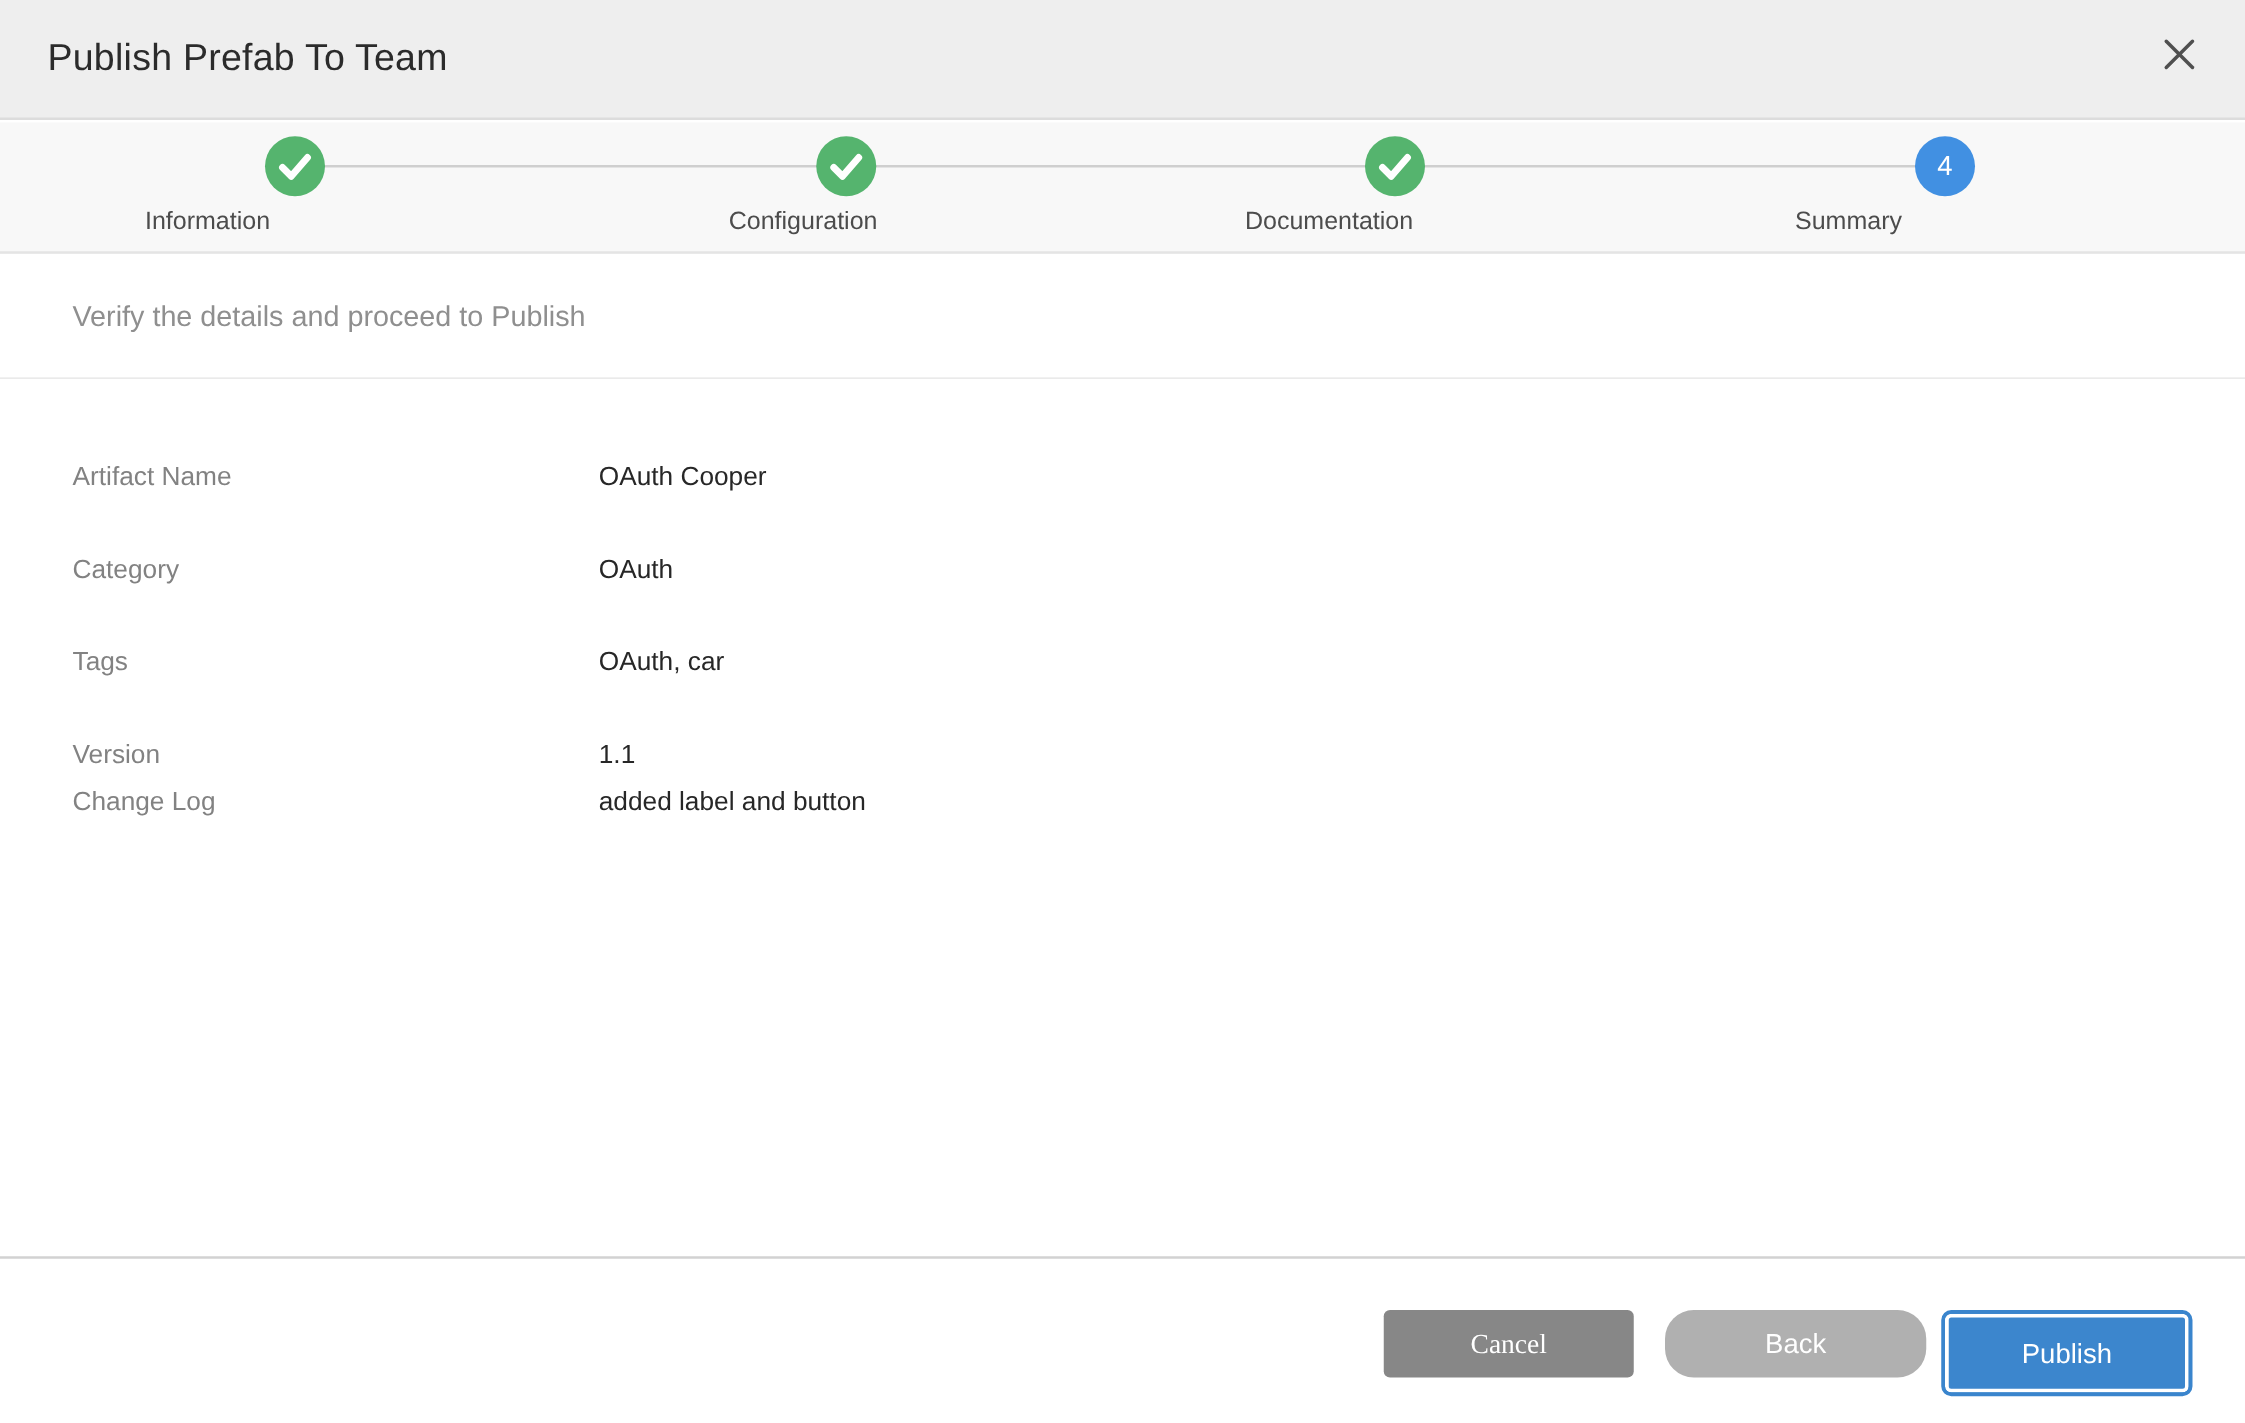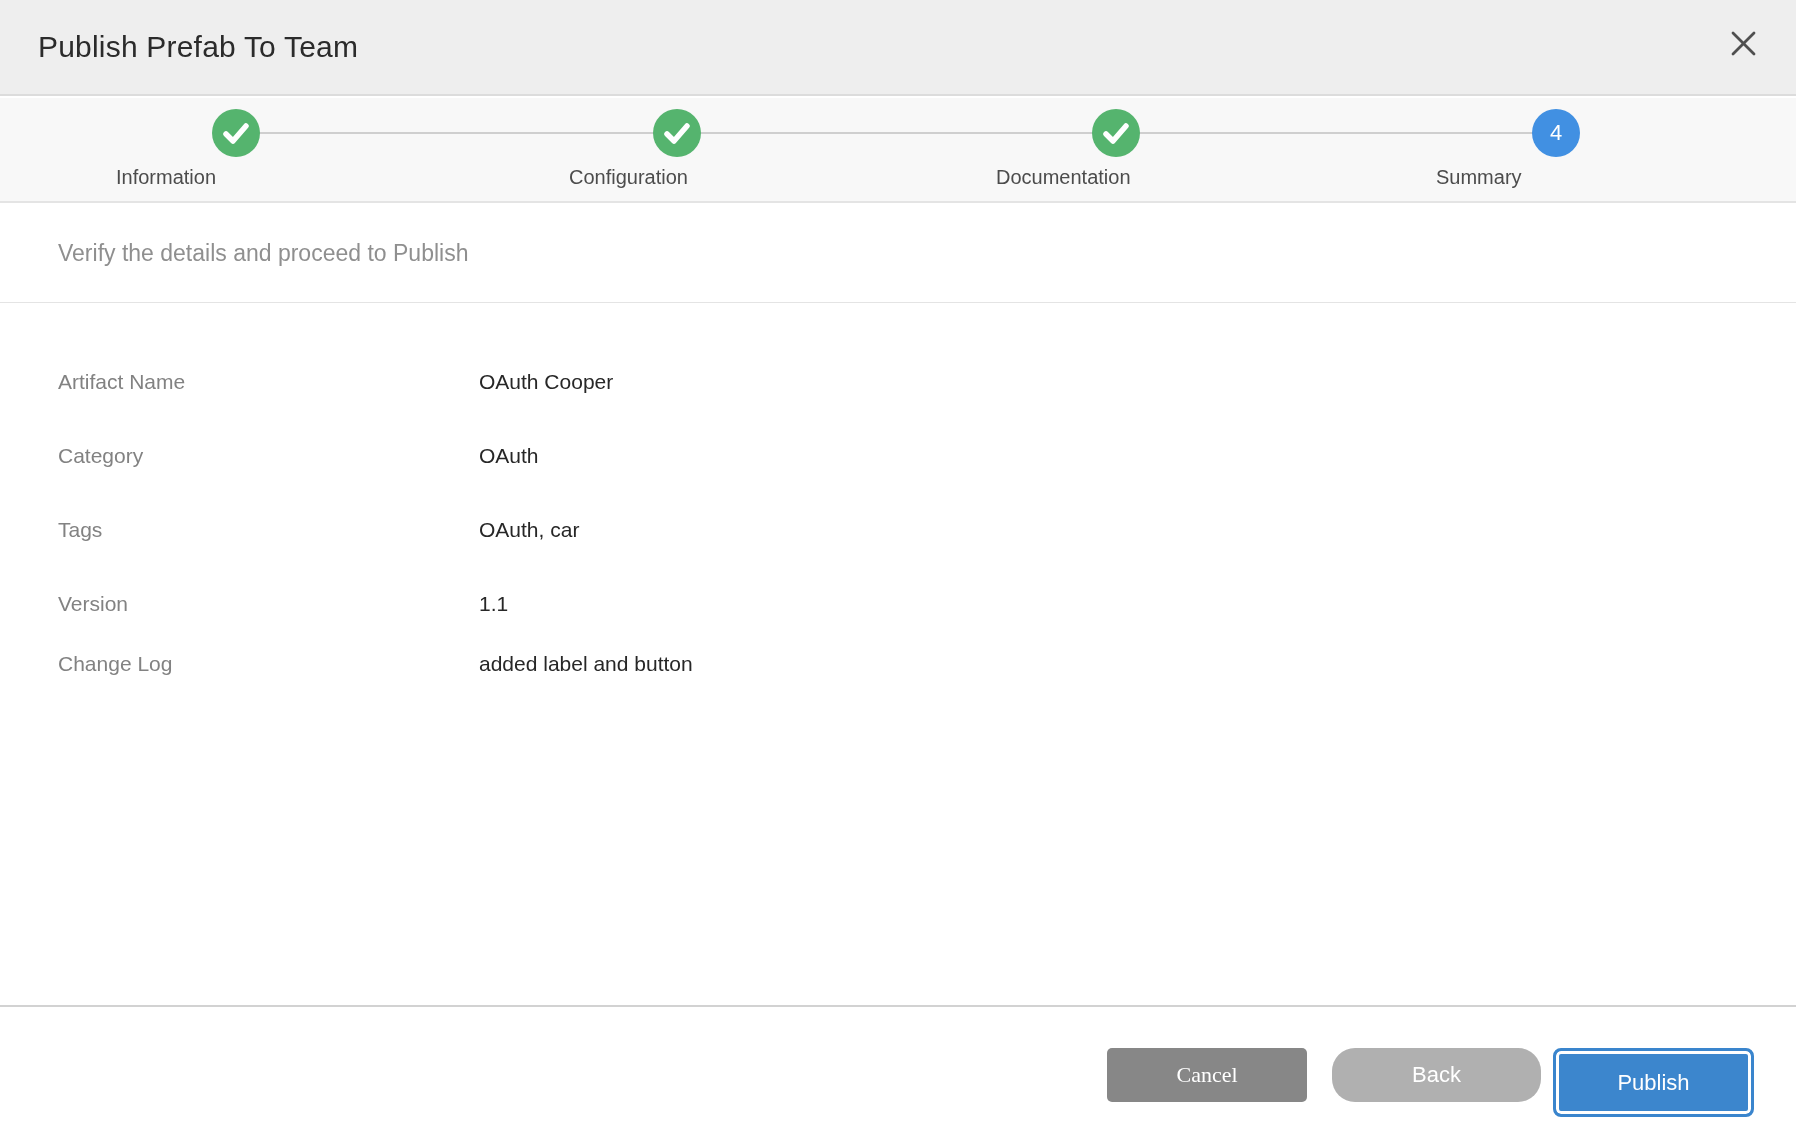--- a/index.html
+++ b/index.html
@@ -35,32 +35,32 @@
     display:flex;align-items:center;justify-content:center;cursor:pointer;
   }
   .step-circle.done{background:#55b46e;}
   .step-circle.active{background:#4190e2;}
   .step-number{color:#ffffff;font-size:22px;font-weight:400;}
   .step-label{
     position:absolute;top:68px;width:240px;text-align:left;
     font-size:20px;color:#4c4c4c;
   }
   .sc1{left:212px;} .sc2{left:653px;} .sc3{left:1092px;} .sc4{left:1532px;}
-  .sl1{left:116px;} .sl2{left:569px;} .sl3{left:996px;} .sl4{left:1436px;}
+  .sl1{left:116px;} .sl2{left:583px;} .sl3{left:996px;} .sl4{left:1436px;}
   
   .subheader{
     position:absolute;left:0;top:205px;width:1796px;height:98px;
     display:flex;align-items:center;border-bottom:1px solid #e4e4e4;background:#ffffff;
   }
   .subheader span{margin-left:58px;font-size:23px;color:#8f8f8f;}
   
   .field-row{position:absolute;left:0;width:1534px;height:28px;}
   .field-label{position:absolute;left:58px;top:0;font-size:21px;color:#828282;}
   .field-value{position:absolute;left:479px;top:0;font-size:21px;color:#272727;}
-  .fr0{top:370px;} .fr1{top:444px;} .fr2{top:518px;} .fr3{top:592px;} .fr4{top:652px;}
+  .fr0{top:370px;} .fr1{top:444px;} .fr2{top:518px;} .fr3{top:592px;} .fr4{top:630px;}
   
   .footer-divider{position:absolute;left:0;top:1005px;width:1796px;height:2px;background:#d2d2d2;}
   .btn{
     position:absolute;top:1048px;height:54px;border:none;border-radius:5px;
     color:#ffffff;font-size:22px;font-weight:500;cursor:pointer;
     font-family:"Liberation Sans","DejaVu Sans",sans-serif;
     display:flex;align-items:center;justify-content:center;padding:0;
   }
   .btn-cancel{left:1107px;width:200px;background:#878787;font-family:Liberation Serif, serif;}
   .btn-back{left:1332px;width:209px;background:#b0b0b0;border-radius:23px;}

